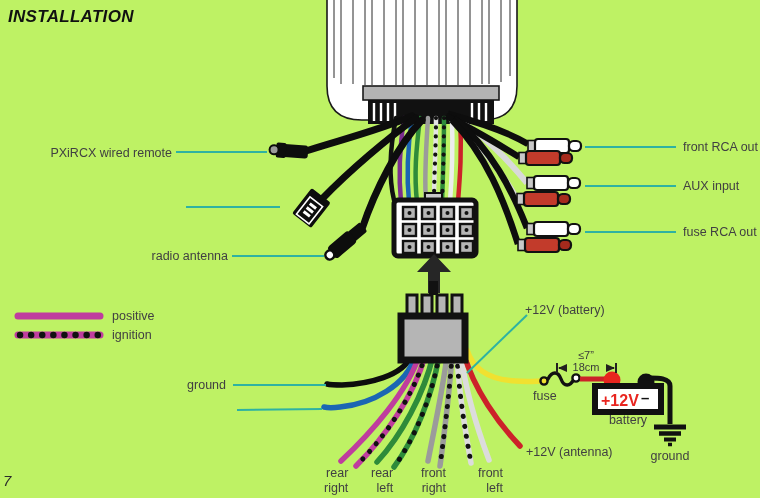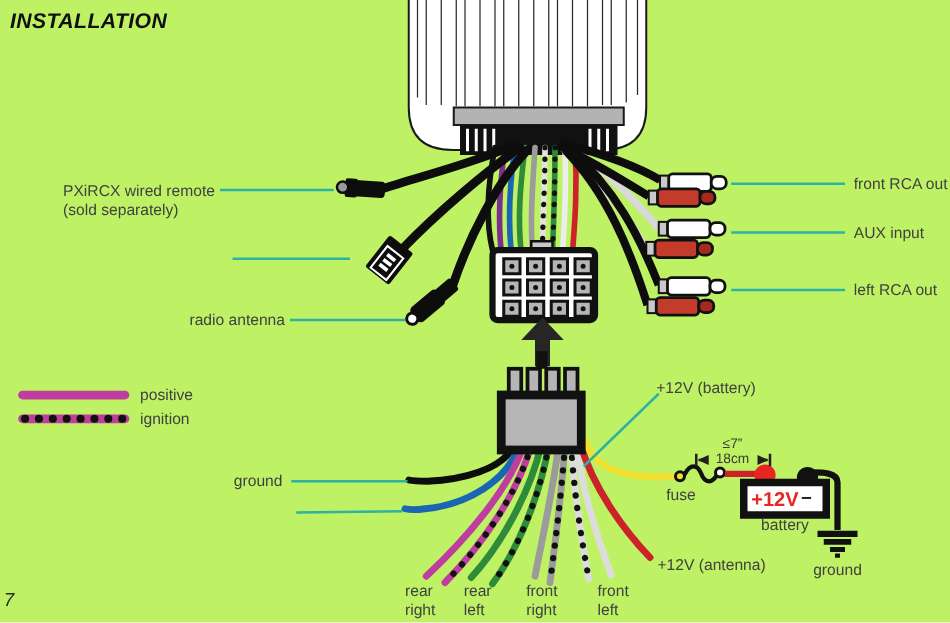--- a/index.html
+++ b/index.html
@@ -4,20 +4,21 @@
 <style>
   html,body{margin:0;padding:0;background:#fff;}
   #stage{
     position:relative;width:760px;height:498px;background:#bef264;overflow:hidden;
     font-family:"Liberation Sans",sans-serif;
   }
   svg{position:absolute;left:0;top:0;}
   .lbl{
     position:absolute;font-size:12.5px;line-height:14.5px;color:#414042;
     white-space:nowrap;
+    text-align:right;
   }
   .r{}
   .c{text-align:center;}
   .title{
     position:absolute;left:8px;top:7px;font-size:17px;font-weight:bold;
     font-style:italic;color:#111;letter-spacing:.3px;
   }
   .pagenum{
     position:absolute;left:3px;top:472px;font-size:15px;font-style:italic;color:#2b2b2b;
   }
@@ -258,34 +259,33 @@
       <line x1="18" y1="335" x2="100" y2="335" stroke="#bf3d9e" stroke-width="7"></line>
       <line x1="20" y1="335" x2="98" y2="335" stroke="#111" stroke-width="6.4" stroke-dasharray="0.1 11"></line>
     </g>
   </svg>
 
   <div class="title">INSTALLATION</div>
   <div class="pagenum">7</div>
 
   <div class="lbl r" style="right:588px;top:146px">
     <div>PXiRCX wired remote</div>
-    <div>(sold separately)</div>
   </div>
   <div class="lbl r" style="right:532px;top:249px">
     <div>radio antenna</div>
   </div>
 
   <div class="lbl" style="left:112px;top:309px">positive</div>
   <div class="lbl" style="left:112px;top:328px">ignition</div>
 
   <div class="lbl r" style="right:534px;top:378px">ground</div>
 
   <div class="lbl" style="left:683px;top:140px">front RCA out</div>
   <div class="lbl" style="left:683px;top:179px">AUX input</div>
-  <div class="lbl" style="left:683px;top:225px">left RCA out</div>
+  <div class="lbl" style="left:683px;top:225px">fuse RCA out</div>
 
   <div class="lbl" style="left:525px;top:303px">+12V (battery)</div>
   <div class="lbl" style="left:526px;top:445px">+12V (antenna)</div>
 
   <div class="lbl" style="left:324px;top:466px">
     <div>rear</div>
       <div>right</div>
   </div>
   <div class="lbl" style="left:371px;top:466px">
     <div>rear</div>

